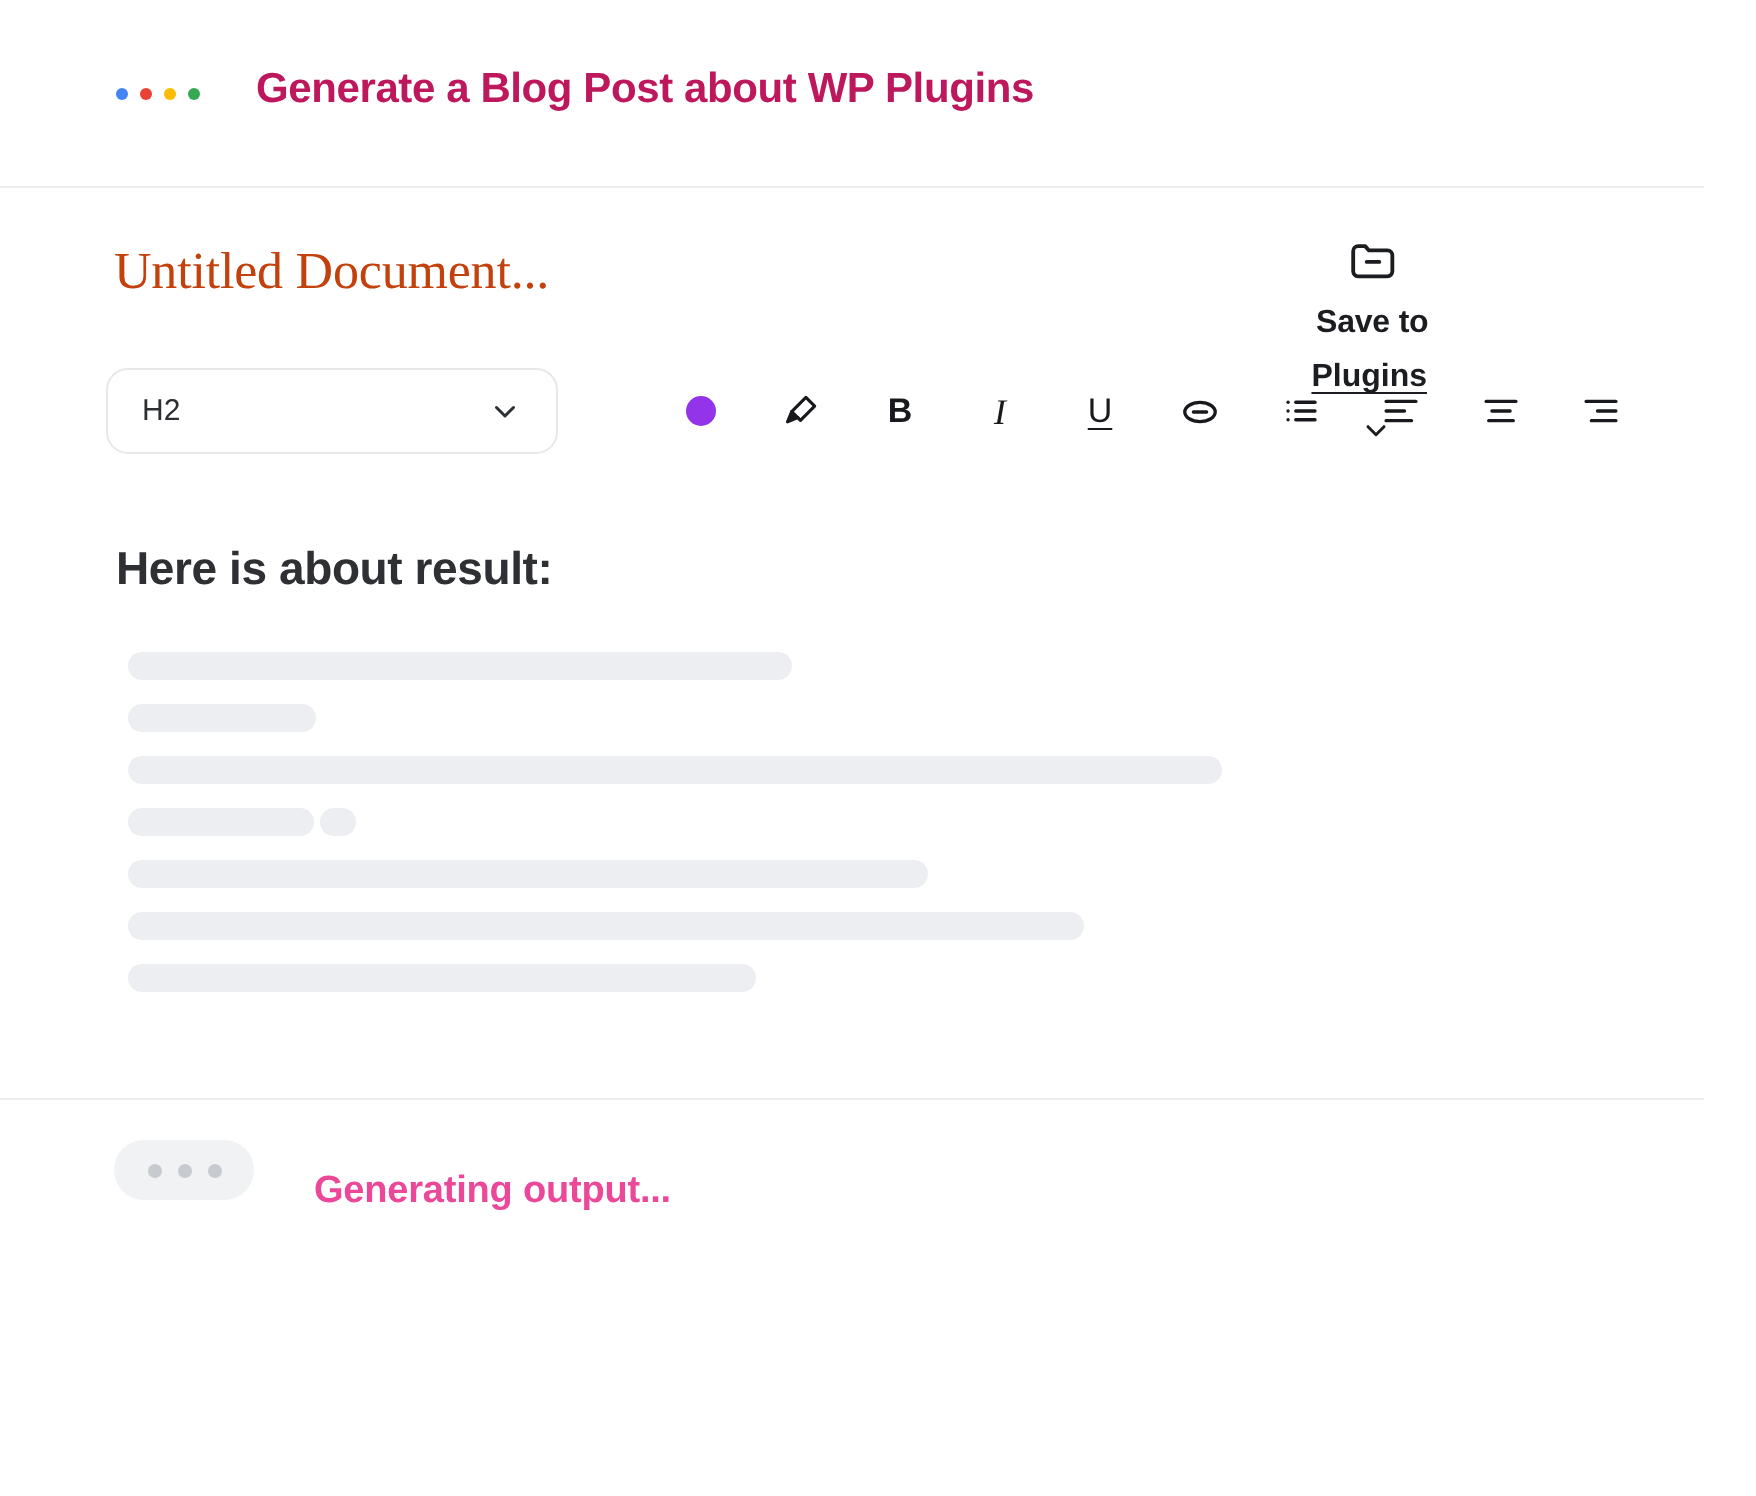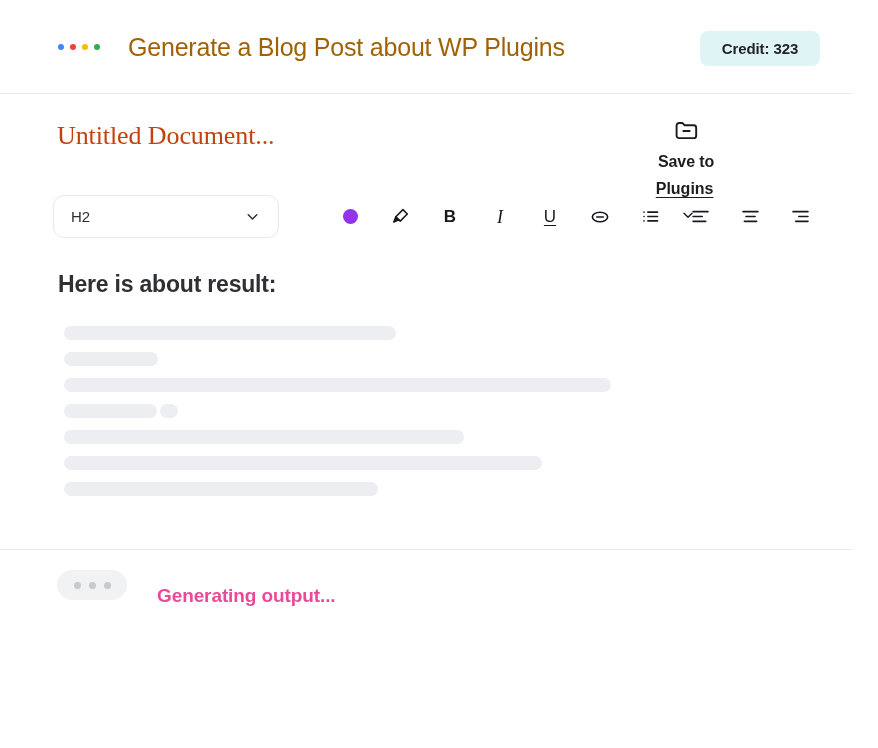--- a/index.html
+++ b/index.html
@@ -46,24 +46,24 @@
   }
   .dot-blue   { background: #4285f4; }
   .dot-red    { background: #ea4335; }
   .dot-yellow { background: #fbbc05; }
   .dot-green  { background: #34a853; }
 
   .header-title {
     position: absolute;
     left: 128px;
     top: 33px;
-    font-size: 25px;
-    font-weight: 400;
+    font-size: 21px;
+    font-weight: 700;
     letter-spacing: -0.2px;
-    color: #a16207;
+    color: #be185d;
     white-space: nowrap;
   }
 
   .credit-badge {
     position: absolute;
     left: 700px;
     top: 31px;
     width: 120px;
     height: 35px;
     background: #dff4f5;
@@ -125,21 +125,21 @@
     text-decoration: underline;
     text-underline-offset: 3px;
     margin-left: -3px;
   }
   .save-chevron { display: block; width: 16px; height: 16px; margin-left: 3px; }
 
   
   .toolbar {
     position: absolute;
     left: 0;
-    top: 195px;
+    top: 184px;
     width: 878px;
     height: 44px;
     padding-left: 20px;
   }
 
   .block-select {
     position: absolute;
     left: 53px;
     top: 0;
     width: 226px;
@@ -289,21 +289,20 @@
 
     <div class="header-dots">
       <i class="dot-blue"></i>
       <i class="dot-red"></i>
       <i class="dot-yellow"></i>
       <i class="dot-green"></i>
     </div>
 
     <div class="header-title">Generate a Blog Post about WP Plugins</div>
 
-    <div class="credit-badge">Credit: 323</div>
   </div>
 
   <div class="divider divider-header"></div>
 
   <div class="doc-title">Untitled Document...</div>
 
   <div class="save-row">
     <span class="save-icon">
       <svg viewBox="0 0 24 24" width="27" height="27" fill="none" stroke="#1b1d20" stroke-width="1.7" stroke-linecap="round" stroke-linejoin="round">
         <path d="M3.2 7.6a2.2 2.2 0 0 1 2.2-2.2h3.1l1.7 1.9h8.2a2.2 2.2 0 0 1 2.2 2.2v7.1a2.2 2.2 0 0 1-2.2 2.2H5.4a2.2 2.2 0 0 1-2.2-2.2z"></path>

